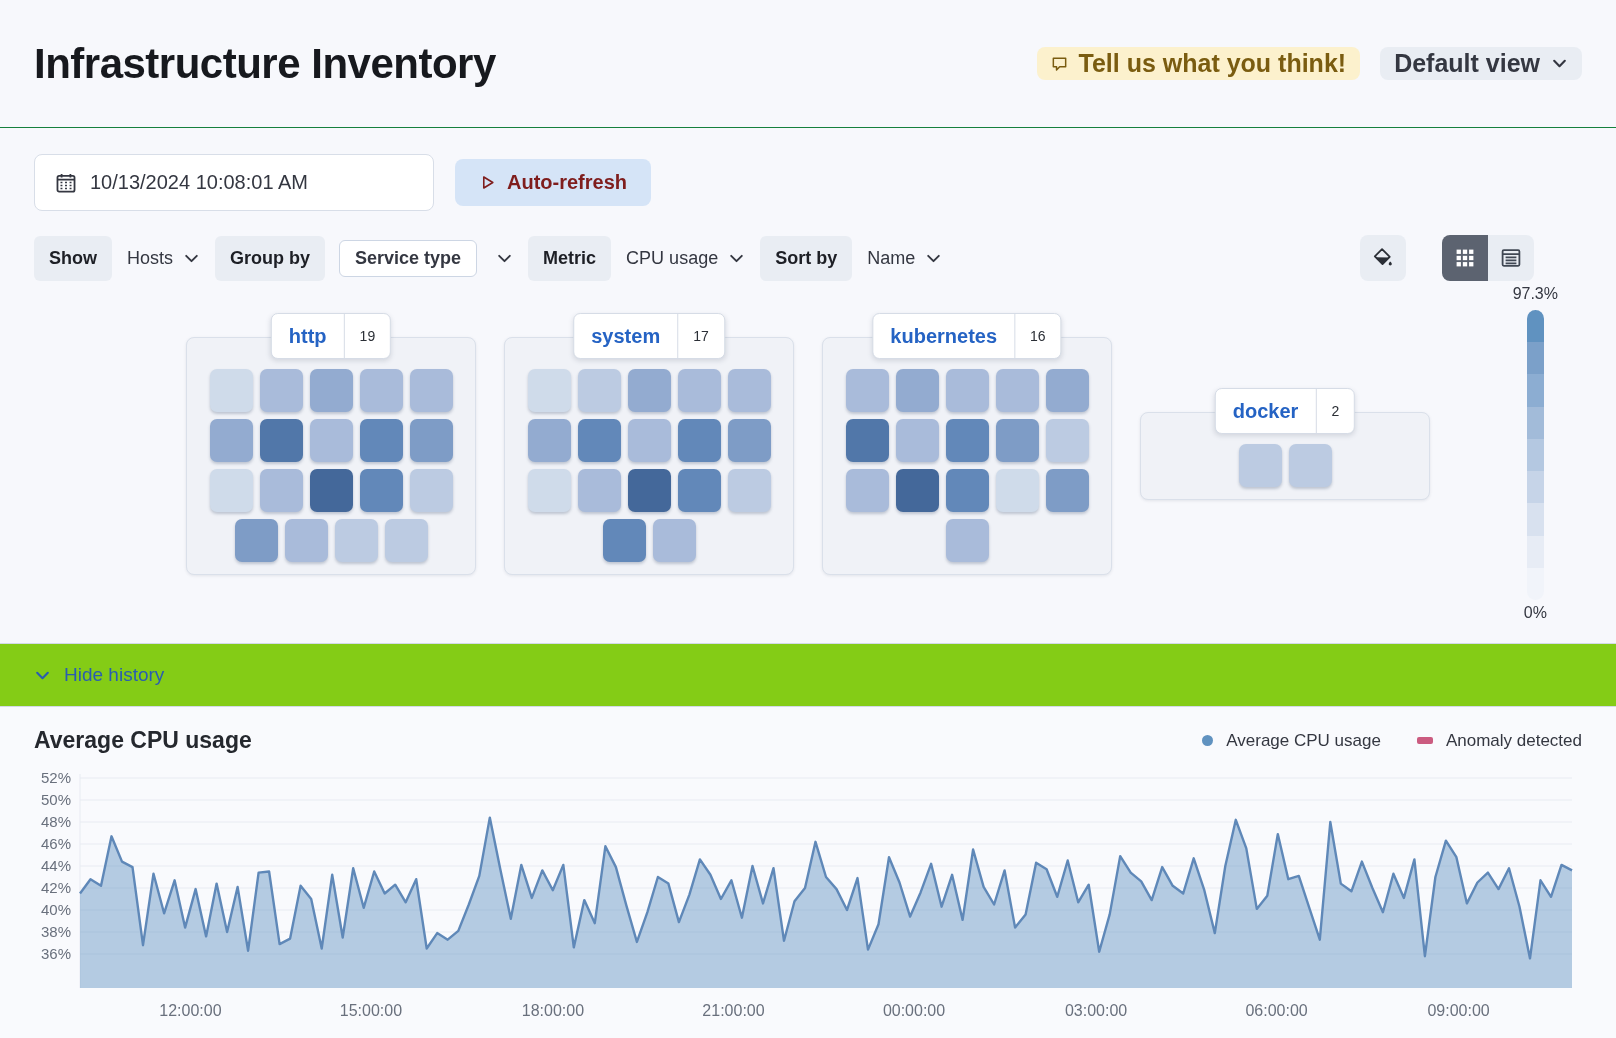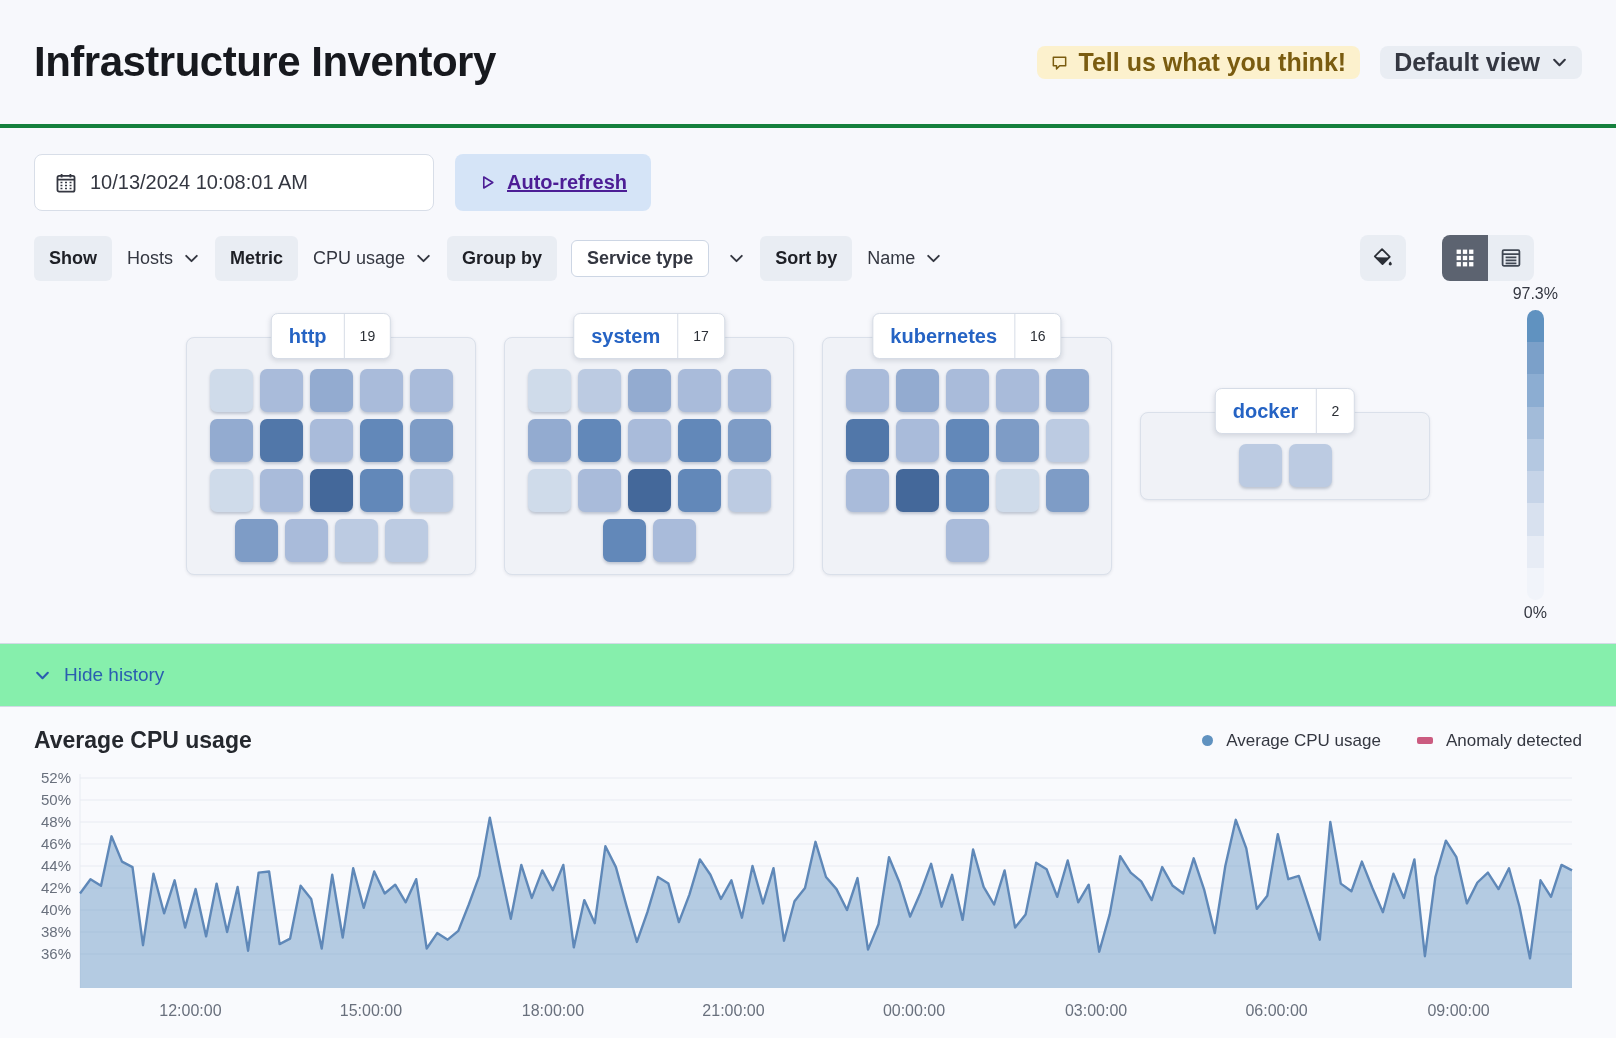--- a/index.html
+++ b/index.html
@@ -1,39 +1,39 @@
 <!DOCTYPE html>
 <html><head>
 <meta charset="utf-8">
 <style>
   * { box-sizing: border-box; margin: 0; padding: 0; }
   html, body { width: 1616px; height: 1038px; overflow: hidden; }
   body { background: #f7f8fc; font-family: "Liberation Sans", sans-serif; color: #343741; }
 
   
   .header { height: 128px; display: flex; align-items: center; justify-content: space-between;
-            padding: 0 34px; border-bottom: 4px solid #15803d; }
+            padding: 0 34px; border-bottom: 1px solid #15803d; }
   .title { font-size: 42px; font-weight: 800; color: #17191e; letter-spacing: -0.5px; }
   .header-actions { display: flex; gap: 20px; align-items: center; }
   .btn { display: inline-flex; align-items: center; gap: 11px; border: none; border-radius: 8px;
          height: 33px; padding: 0 14px; font-size: 25px; font-family: inherit; cursor: pointer; }
   .btn-feedback { background: #fcf1cd; color: #7a5c10; font-weight: 600; }
   .btn-view { background: #e9edf3; color: #343741; font-weight: 600; }
   .chev { width: 17px; height: 17px; flex: 0 0 auto; }
 
   
   .search-row { display: flex; gap: 21px; align-items: center; padding: 26px 98px 0 34px; }
   .search-box { flex: 1; display: flex; align-items: center; gap: 14px; background: #ffffff;
                 border: 1px solid #d8dee8; border-radius: 8px; height: 57px; padding: 0 18px; }
   .search-box input { border: none; outline: none; flex: 1; font-size: 19px; font-family: inherit;
                       background: transparent; color: #343741; }
   .search-box input::placeholder { color: #69707d; }
   .date-box { display: flex; align-items: center; gap: 13px; background: #ffffff; border: 1px solid #d8dee8;
               border-radius: 8px; height: 57px; padding: 0 20px; width: 400px; font-size: 20px; cursor: pointer; }
-  .btn-refresh { background: #d5e4f7; color: #4c1d95; font-weight: 600; height: 57px; font-size: 20px; padding: 0 24px; text-decoration: underline; }
+  .btn-refresh { background: #d5e4f7; color: #7f1d1d; font-weight: 600; height: 47px; font-size: 20px; padding: 0 24px; }
 
   
   .toolbar { display: flex; align-items: center; padding: 24px 82px 0 34px; }
   .ctl { display: flex; align-items: center; }
   .ctl-label { background: #e9edf3; height: 45px; display: flex; align-items: center; padding: 0 15px;
                border-radius: 6px; font-weight: 700; font-size: 18px; color: #1d1f25; }
   .ctl-value { display: flex; align-items: center; gap: 10px; padding: 0 15px; font-size: 18px; cursor: pointer; color: #343741; }
   .pill { background: #fff; border: 1px solid #cdd6e4; border-radius: 6px; height: 37px; display: flex;
           align-items: center; padding: 0 15px; font-weight: 600; font-size: 18px; margin: 0 4px 0 14px; cursor: pointer; }
   .toolbar-right { margin-left: auto; display: flex; gap: 36px; align-items: center; }
@@ -60,21 +60,21 @@
   .wrow:last-child { margin-bottom: 0; }
   .sq { width: 43px; height: 43px; border-radius: 7px; box-shadow: 0 2px 3px rgba(60,80,110,0.28); cursor: pointer; }
 
   .scale { position: absolute; right: 58px; top: 4px; display: flex; flex-direction: column; align-items: center; }
   .scale-label { font-size: 16px; color: #343741; }
   .scale-bar { width: 17px; height: 290px; border-radius: 9px; overflow: hidden; display: flex;
                flex-direction: column; margin: 7px 0 4px; }
   .scale-step { flex: 1; }
 
   
-  .history-row { height: 64px; background: #86efac; border-top: 1px solid #d3dae6; border-bottom: 1px solid #d3dae6;
+  .history-row { height: 64px; background: #84cc16; border-top: 1px solid #d3dae6; border-bottom: 1px solid #d3dae6;
                  display: flex; align-items: center; padding: 0 34px; }
   .history-link { display: flex; align-items: center; gap: 13px; color: #2a5db0; font-size: 19px;
                   font-weight: 500; cursor: pointer; background: none; border: none; font-family: inherit; }
 
   
   .chart-section { background: #f9fafd; padding: 20px 34px 0; height: 484px; }
   .chart-head { display: flex; justify-content: space-between; align-items: center; }
   .chart-title { font-size: 23px; font-weight: 700; color: #25282e; }
   .legend { display: flex; gap: 36px; align-items: center; }
   .legend-item { display: flex; gap: 13px; align-items: center; font-size: 17px; color: #343741; cursor: pointer; }
@@ -124,32 +124,32 @@
   <div class="ctl">
     <span class="ctl-label">Show</span>
     <span class="ctl-value">
       <span>Hosts</span>
       <svg class="chev" viewBox="0 0 16 16">
         <path d="M3 5.5l5 5 5-5" fill="none" stroke="currentColor" stroke-width="1.8" stroke-linecap="round" stroke-linejoin="round"></path>
       </svg>
     </span>
   </div>
   <div class="ctl">
+    <span class="ctl-label">Group by</span>
+    <span class="pill">Service type</span>
+    <span class="ctl-value">
+      <svg class="chev" viewBox="0 0 16 16">
+        <path d="M3 5.5l5 5 5-5" fill="none" stroke="currentColor" stroke-width="1.8" stroke-linecap="round" stroke-linejoin="round"></path>
+      </svg>
+    </span>
+  </div>
+  <div class="ctl">
     <span class="ctl-label">Metric</span>
     <span class="ctl-value">
       <span>CPU usage</span>
-      <svg class="chev" viewBox="0 0 16 16">
-        <path d="M3 5.5l5 5 5-5" fill="none" stroke="currentColor" stroke-width="1.8" stroke-linecap="round" stroke-linejoin="round"></path>
-      </svg>
-    </span>
-  </div>
-  <div class="ctl">
-    <span class="ctl-label">Group by</span>
-    <span class="pill">Service type</span>
-    <span class="ctl-value">
       <svg class="chev" viewBox="0 0 16 16">
         <path d="M3 5.5l5 5 5-5" fill="none" stroke="currentColor" stroke-width="1.8" stroke-linecap="round" stroke-linejoin="round"></path>
       </svg>
     </span>
   </div>
   <div class="ctl">
     <span class="ctl-label">Sort by</span>
     <span class="ctl-value">
       <span>Name</span>
       <svg class="chev" viewBox="0 0 16 16">

